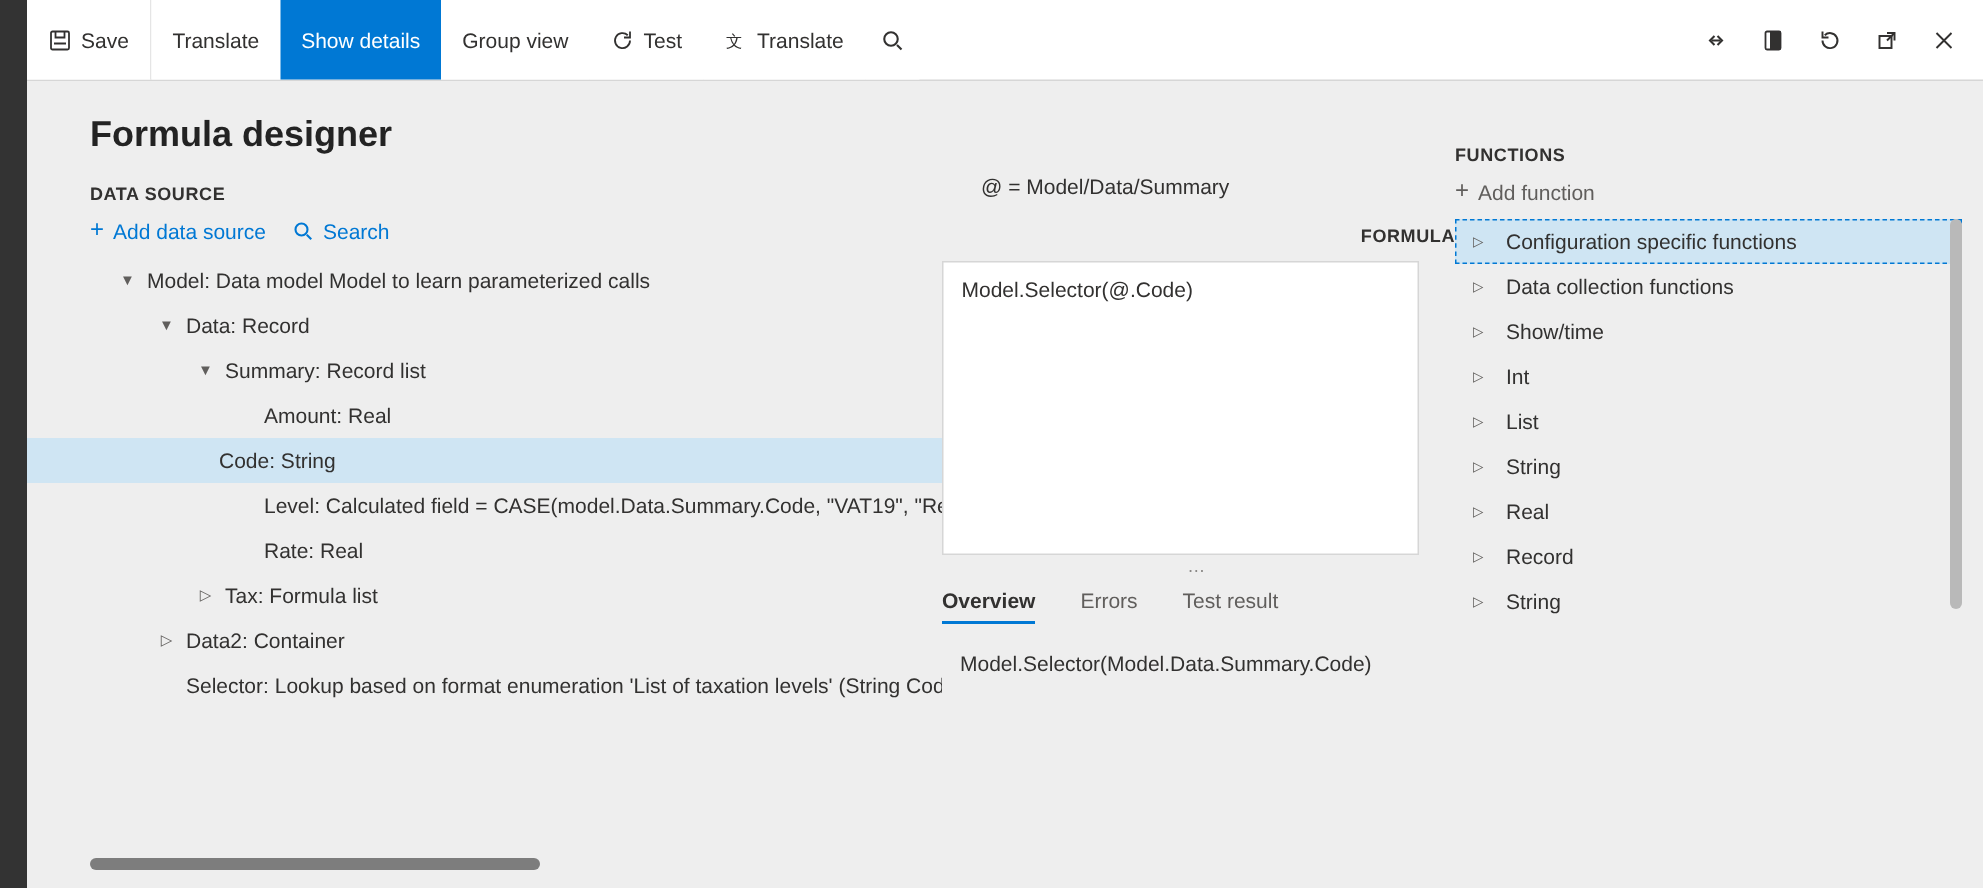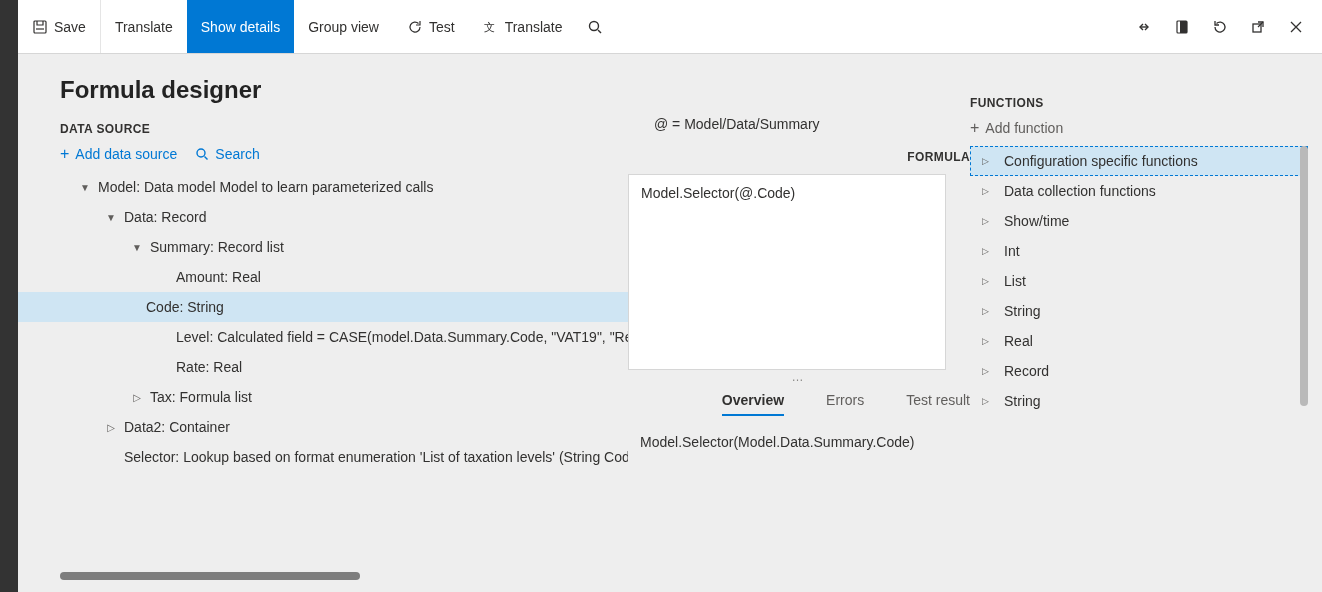--- a/index.html
+++ b/index.html
@@ -164,24 +164,23 @@
   }
   .drag-dots {
     text-align:center;
     color:#8a8886;
     font-size:12px;
     height:14px;
     letter-spacing:3px;
   }
   .tabs {
     display:flex;
-    gap:42px;
+    gap:30px;
     padding: 8px 0 0 0;
     font-size:14px;
-    justify-content:flex-end;
   }
   .tab {
     color:#605e5c;
     cursor:pointer;
     padding-bottom:6px;
   }
   .tab.active {
     color:#323130;
     font-weight:600;
     border-bottom:2px solid #0078d4;

